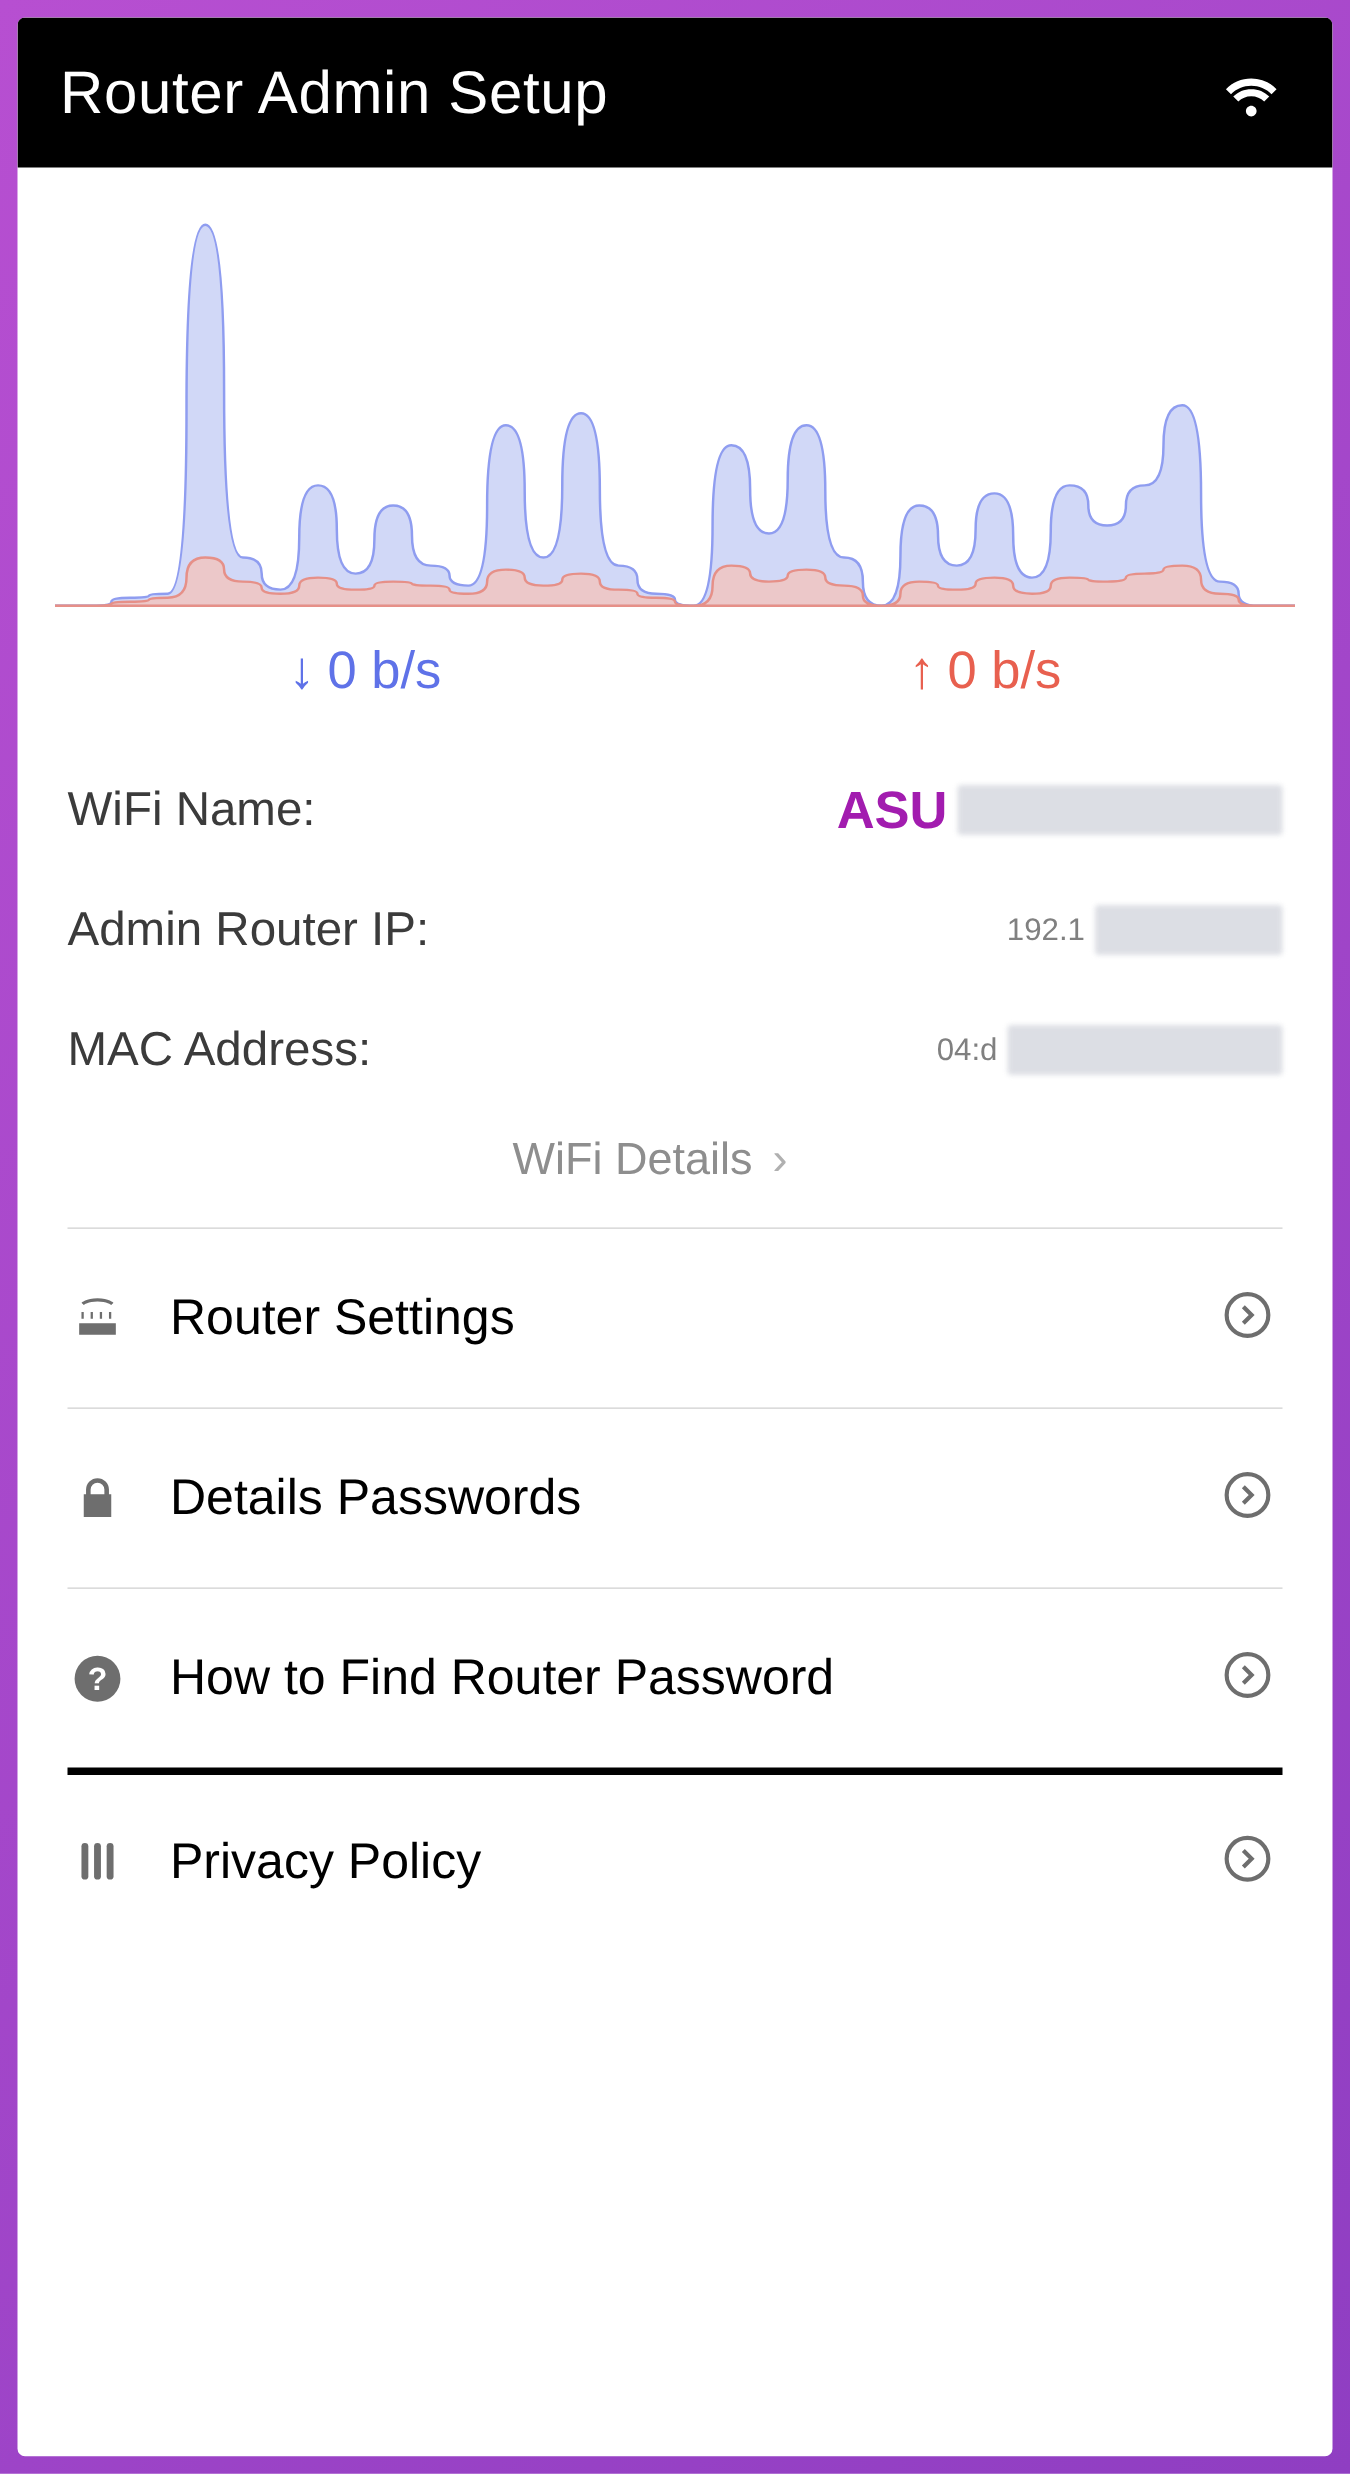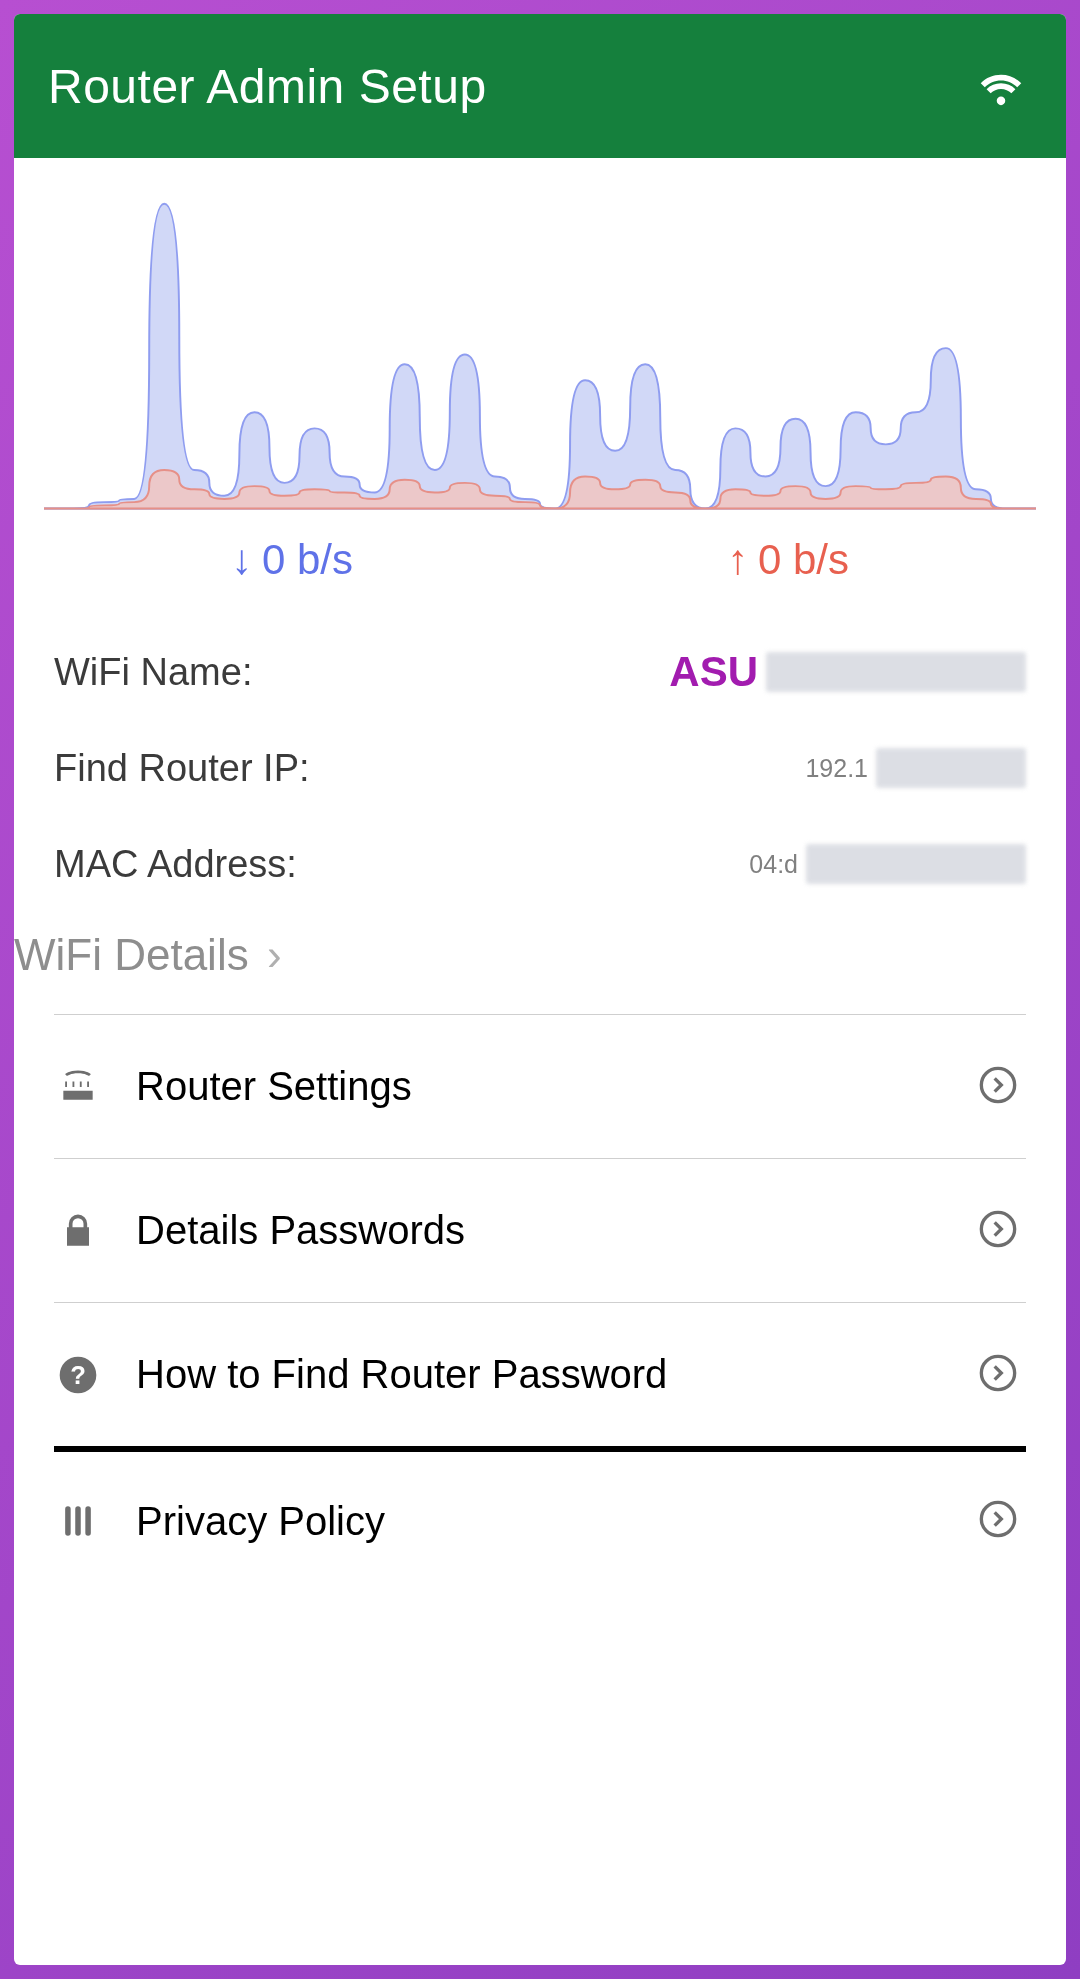--- a/index.html
+++ b/index.html
@@ -10,23 +10,23 @@
   }
   .card {
     width: 100%; height: 100%;
     background: #ffffff;
     border-radius: 6px;
     overflow: hidden;
     display: flex;
     flex-direction: column;
   }
   .header {
-    background: #15803d;
+    background: #000000;
     color: #ffffff;
-    height: 144px;
+    height: 120px;
     display: flex;
     align-items: center;
     justify-content: space-between;
     padding: 0 38px 0 34px;
   }
   .header-title { font-size: 48px; font-weight: 500; letter-spacing: 0.5px; }
   .wifi-icon svg { width: 54px; height: 54px; display:block; }
   .chart-area {
     height: 370px;
     padding: 20px 30px 0 30px;
@@ -48,21 +48,21 @@
     font-size:38px;
   }
   .info-label { color:#3b3b3b; }
   .info-value { color:#808080; font-size:25px; }
   .wifi-name-value { color:#a21caf; font-weight:600; font-size:42px; }
   .blur-strip {
     display:inline-block; background:#d7d9e0; height:40px; border-radius:3px;
     filter: blur(2px); opacity:0.85;
   }
   .details-link {
-    text-align:left; color:#8e8e8e; font-size:44px;
+    text-align:center; color:#8e8e8e; font-size:36px;
     padding: 18px 40px 34px 0;
   }
   .details-link .chev { color:#b0b0b0; margin-left:6px; }
   .menu-list { padding: 0 40px; }
   .menu-item {
     display:flex; align-items:center; gap:34px;
     height:144px;
     border-top:1px solid #cfcfcf;
   }
   .menu-icon { width:48px; height:48px; flex:0 0 48px; display:flex; align-items:center; justify-content:center; color:#6e6e6e; }
@@ -107,21 +107,21 @@
 
   <div class="info-block">
     <div class="info-row">
       <span class="info-label">WiFi Name:</span>
       <span class="wifi-name-value partial-val">
         <span>ASU</span>
         <span class="blur-strip" style="width:260px;"></span>
       </span>
     </div>
     <div class="info-row">
-      <span class="info-label">Find Router IP:</span>
+      <span class="info-label">Admin Router IP:</span>
       <span class="info-value partial-val">
         <span>192.1</span>
         <span class="blur-strip" style="width:150px;"></span>
       </span>
     </div>
     <div class="info-row">
       <span class="info-label">MAC Address:</span>
       <span class="info-value partial-val">
         <span>04:d</span>
         <span class="blur-strip" style="width:220px;"></span>

